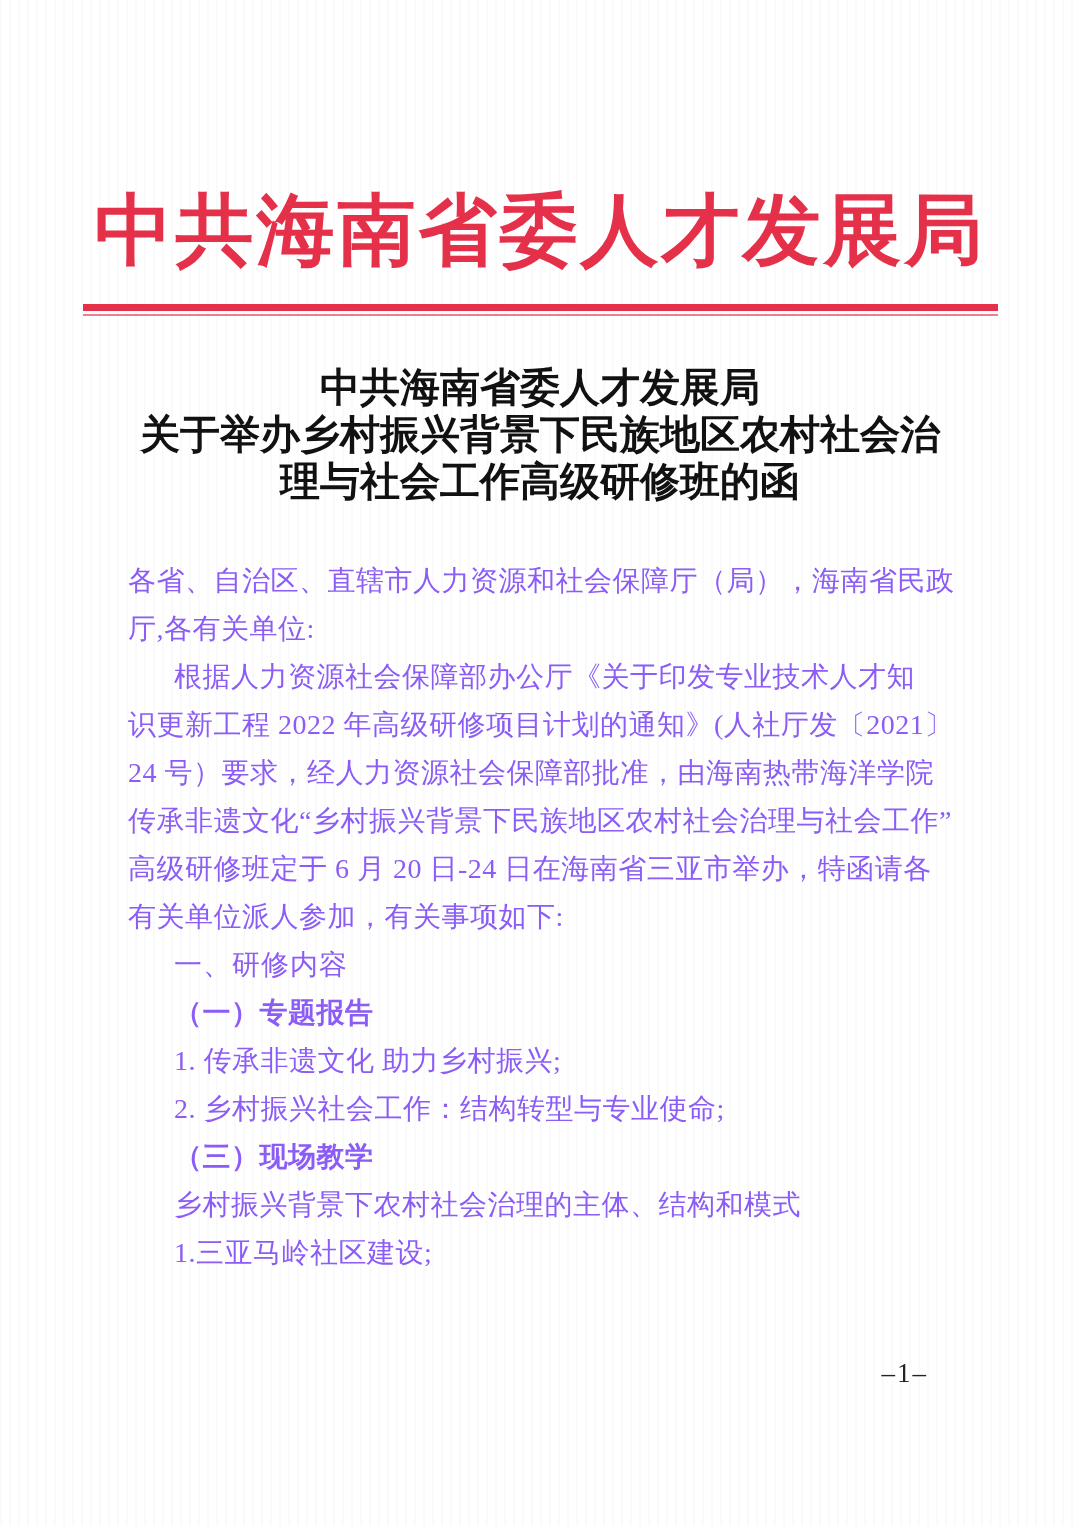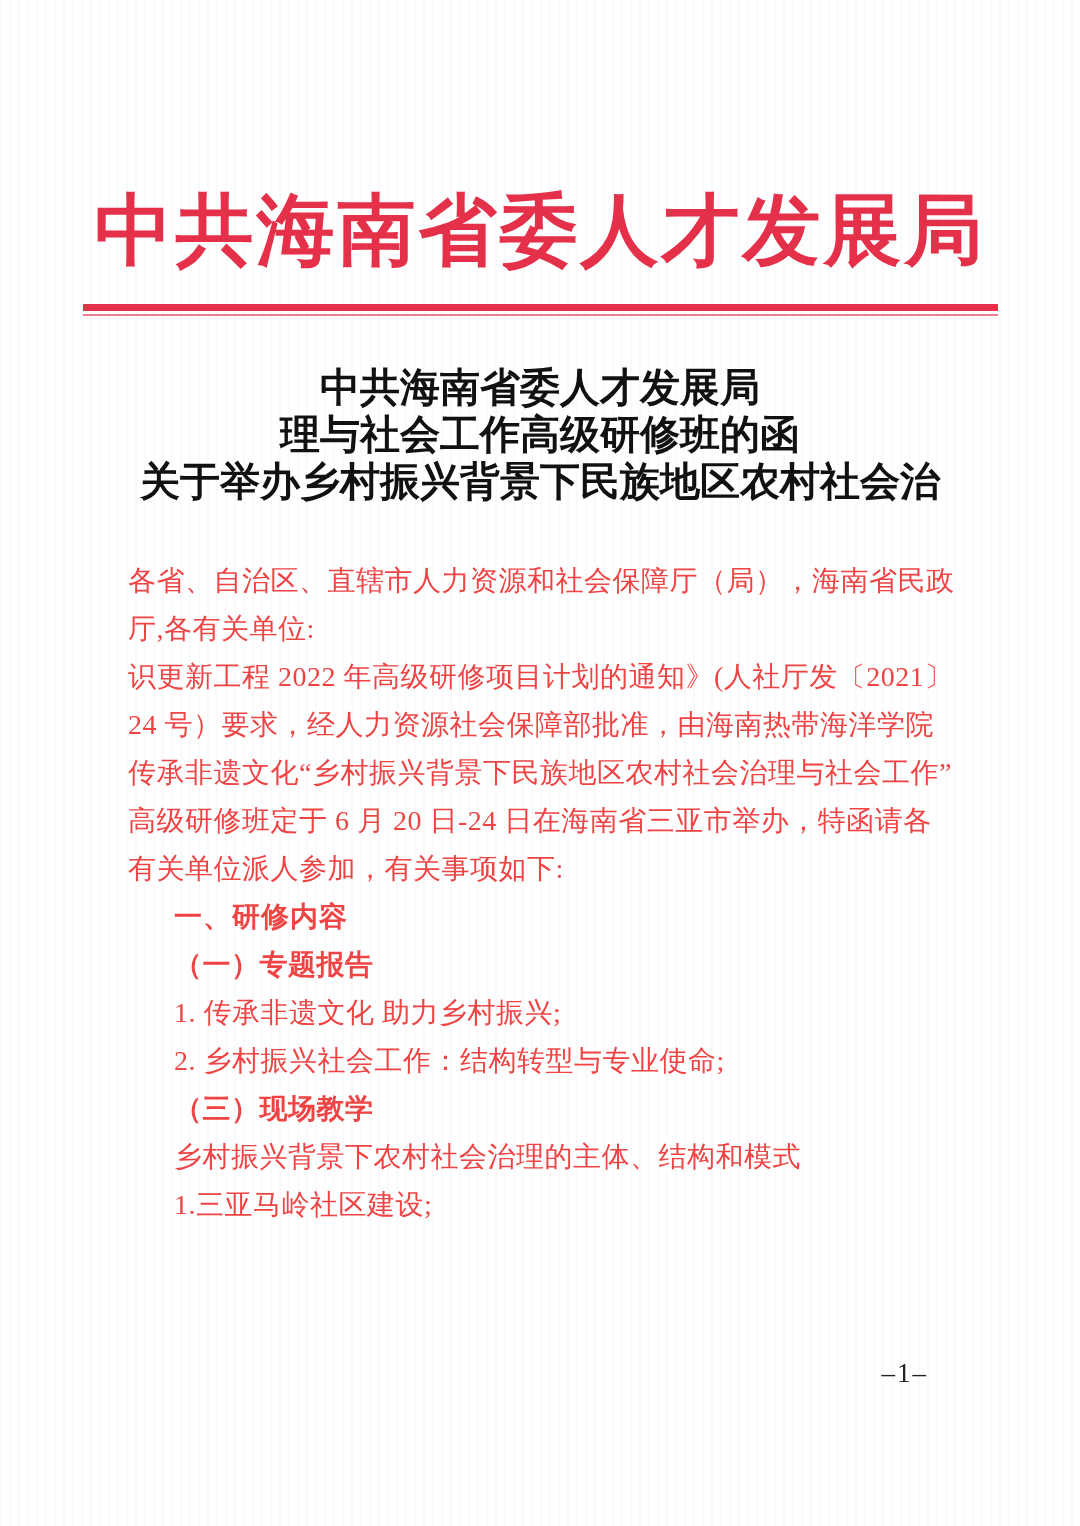--- a/index.html
+++ b/index.html
@@ -37,25 +37,25 @@
     font-weight: bold;
     color: #111;
   }
 
   .body-text {
     width: 824px;
     margin: 52px auto 0 auto;
     font-size: 28px;
     line-height: 48px;
     letter-spacing: 0.5px;
-    color: #ef4444;
+    color: #8b5cf6;
   }
   .bl { white-space: nowrap; }
   .ind { padding-left: 46px; }
-  .h1 { font-weight: bold; font-family: "Liberation Sans", "DejaVu Sans", sans-serif; letter-spacing: 1px; }
+  .h1 { font-weight: normal; font-family: "Liberation Sans", "DejaVu Sans", sans-serif; letter-spacing: 1px; }
   .h2 { font-weight: bold; }
 
   .page-number {
     position: absolute;
     top: 1358px;
     right: 152px;
     font-size: 27px;
     letter-spacing: 2px;
     color: #222;
   }
@@ -67,27 +67,28 @@
 
   <div class="letterhead">中共海南省委人才发展局</div>
 
   <div class="rule-wrap">
     <div class="rule-thick"></div>
     <div class="rule-thin"></div>
   </div>
 
   <div class="doc-title">
     <div>中共海南省委人才发展局</div>
+    <div>关于举办乡村振兴背景下民族地区农村社会治</div>
     <div>理与社会工作高级研修班的函</div>
-    <div>关于举办乡村振兴背景下民族地区农村社会治</div>
   </div>
 
   <div class="body-text">
     <div class="bl">各省、自治区、直辖市人力资源和社会保障厅（局），海南省民政</div>
     <div class="bl">厅,各有关单位:</div>
+    <div class="bl ind">根据人力资源社会保障部办公厅《关于印发专业技术人才知</div>
     <div class="bl">识更新工程 2022 年高级研修项目计划的通知》(人社厅发〔2021〕</div>
     <div class="bl">24 号）要求，经人力资源社会保障部批准，由海南热带海洋学院</div>
     <div class="bl">传承非遗文化“乡村振兴背景下民族地区农村社会治理与社会工作”</div>
     <div class="bl">高级研修班定于 6 月 20 日-24 日在海南省三亚市举办，特函请各</div>
     <div class="bl">有关单位派人参加，有关事项如下:</div>
     <div class="bl ind h1">一、研修内容</div>
     <div class="bl ind h2">（一）专题报告</div>
     <div class="bl ind">1. 传承非遗文化 助力乡村振兴;</div>
     <div class="bl ind">2. 乡村振兴社会工作：结构转型与专业使命;</div>
     <div class="bl ind h2">（三）现场教学</div>

